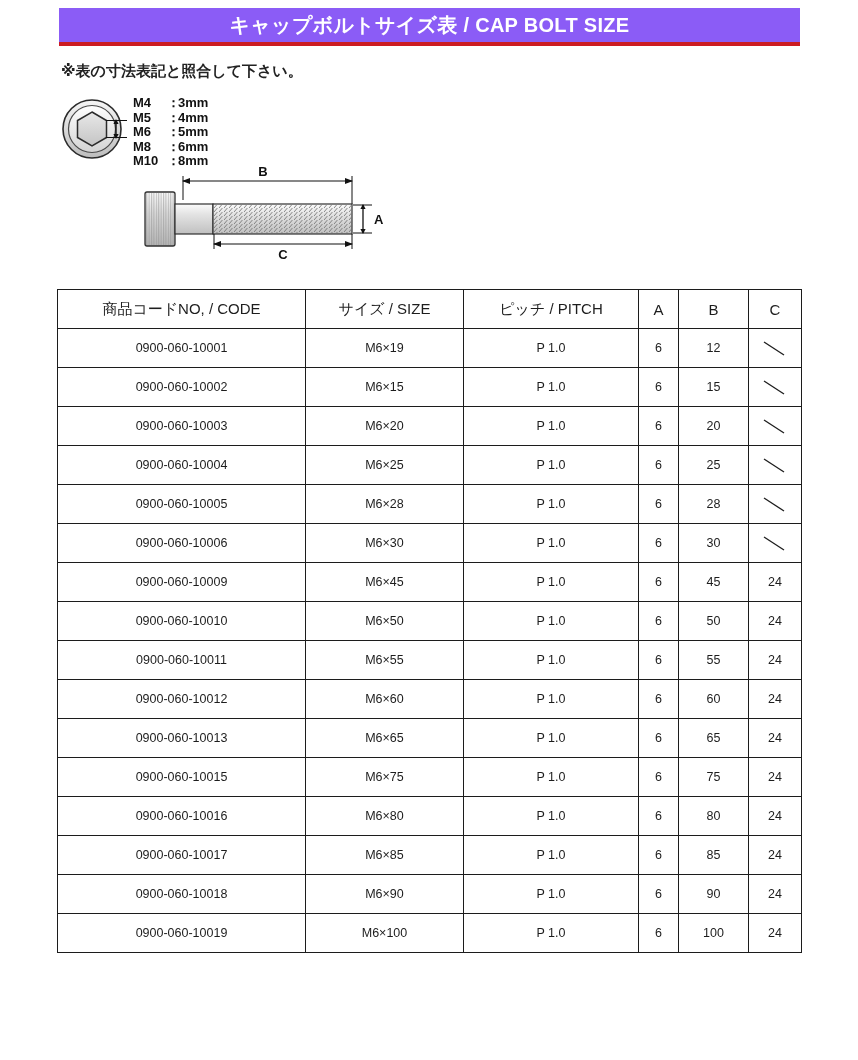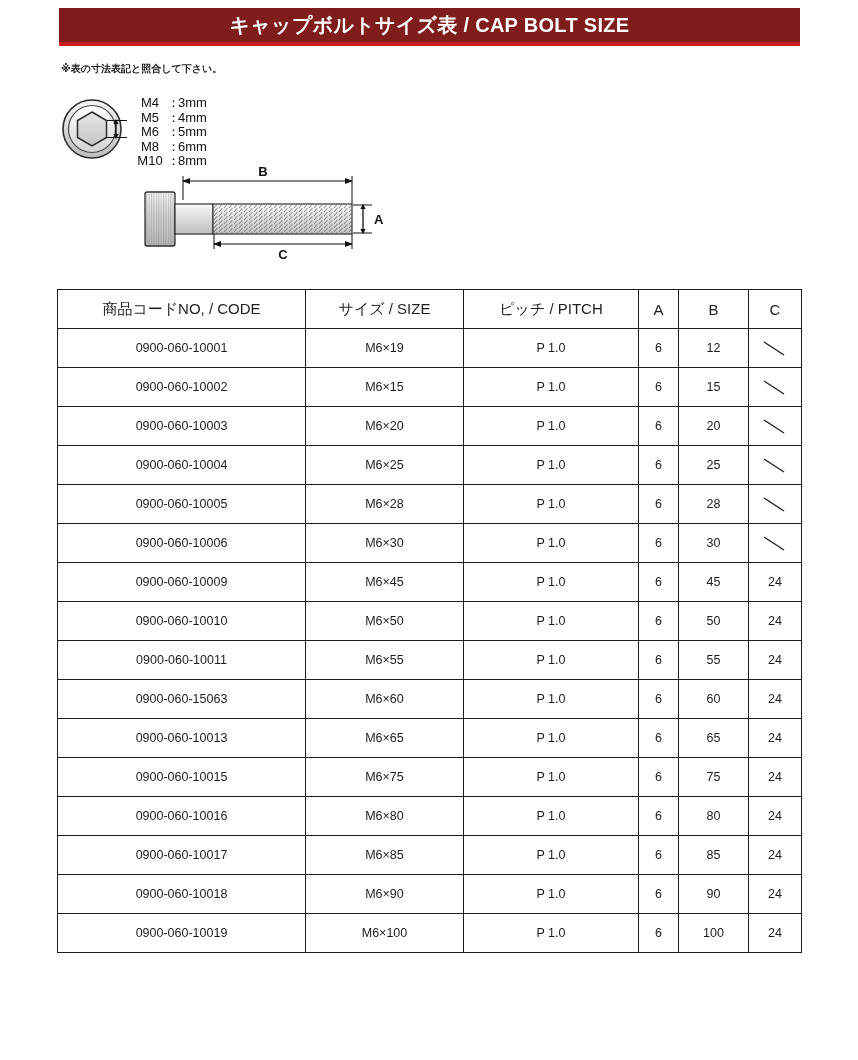--- a/index.html
+++ b/index.html
@@ -17,21 +17,21 @@
     overflow: hidden;
   }
 
   
   .banner {
     position: absolute;
     left: 59px;
     top: 8px;
     width: 741px;
     height: 34px;
-    background: #7f1d1d;
+    background: #8b5cf6;
     display: flex;
     align-items: center;
     justify-content: center;
   }
   .banner-title {
     color: #ffffff;
     font-size: 20px;
     font-weight: bold;
     letter-spacing: 0.3px;
     line-height: 1;
@@ -51,45 +51,44 @@
     position: absolute;
     left: 57px;
     top: 62px;
     width: 330px;
     height: 200px;
   }
   .diagram-note {
     position: absolute;
     left: 4px;
     top: 0px;
-    font-size: 10px;
+    font-size: 15px;
     font-weight: bold;
     color: #222;
     white-space: nowrap;
   }
 
   
   .hexview {
     position: absolute;
     left: 2px;
     top: 31px;
     width: 74px;
     height: 72px;
   }
 
   .msize-list {
     position: absolute;
     left: 76px;
     top: 34px;
     font-size: 13px;
-    font-weight: normal;
+    font-weight: bold;
     line-height: 14.6px;
     color: #111;
     white-space: nowrap;
-    text-align: center;
   }
   .msize-list .row {
     display: block;
     height: 14.6px;
   }
   .msize-list .m {
     display: inline-block;
     width: 34px;
   }
   .msize-list .sep {
@@ -369,21 +368,21 @@
         </tr>
         <tr>
           <td>0900-060-10011</td>
           <td>M6×55</td>
           <td>P 1.0</td>
           <td>6</td>
           <td>55</td>
           <td>24</td>
         </tr>
         <tr>
-          <td>0900-060-15063</td>
+          <td>0900-060-10012</td>
           <td>M6×60</td>
           <td>P 1.0</td>
           <td>6</td>
           <td>60</td>
           <td>24</td>
         </tr>
         <tr>
           <td>0900-060-10013</td>
           <td>M6×65</td>
           <td>P 1.0</td>

